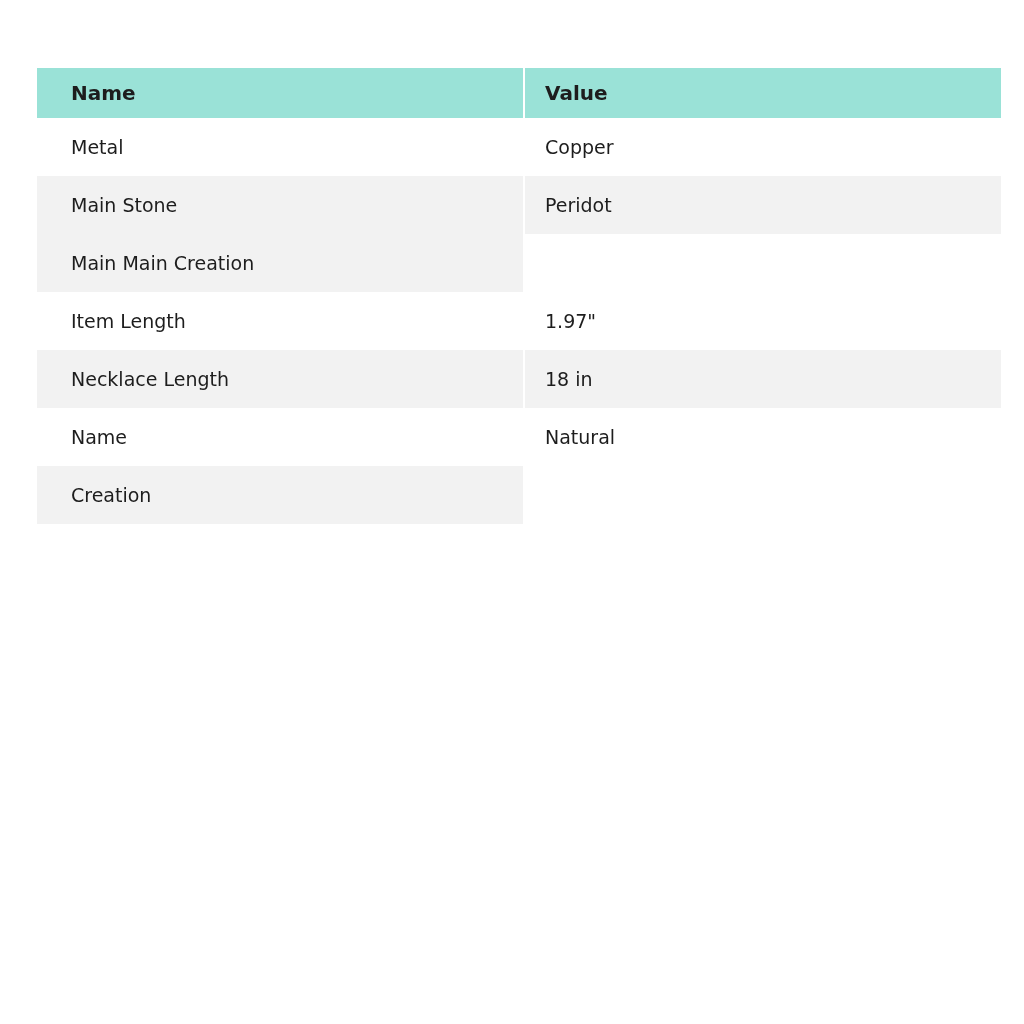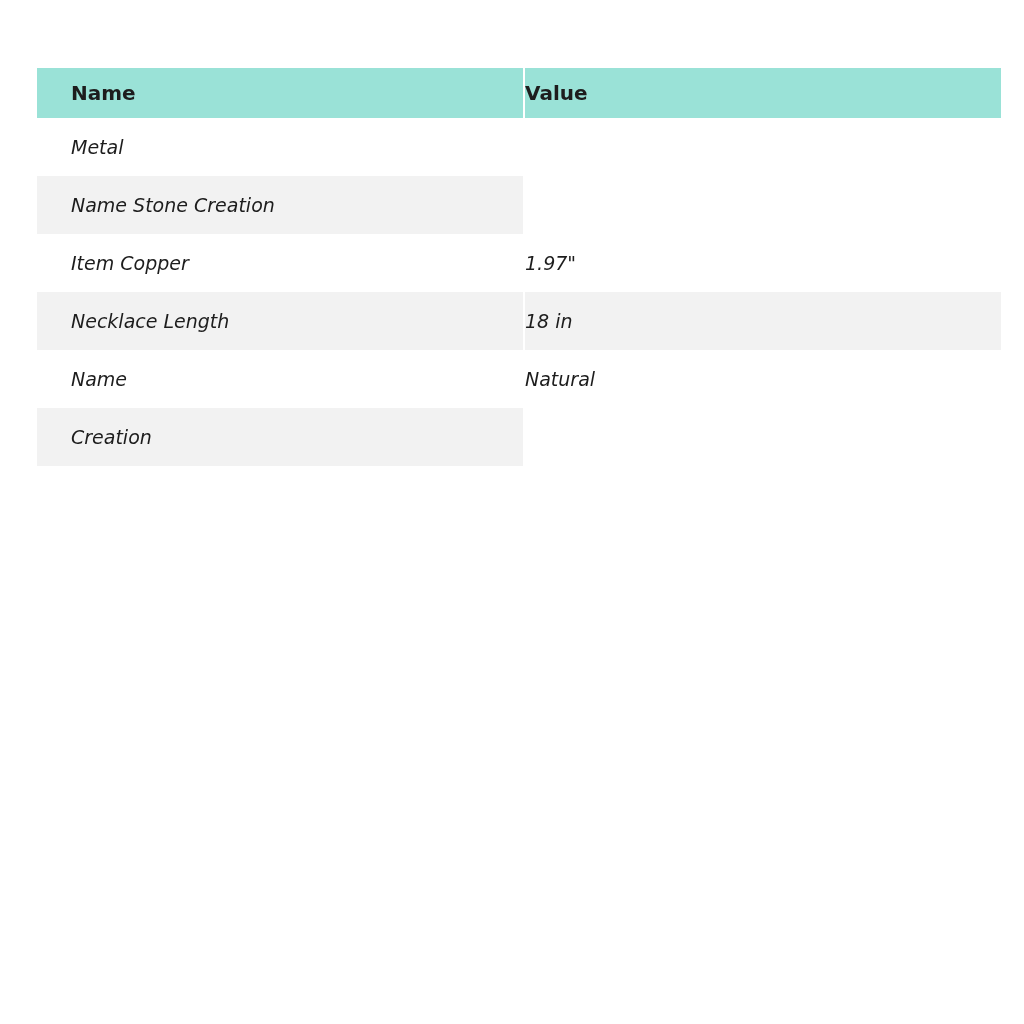--- a/index.html
+++ b/index.html
@@ -31,57 +31,62 @@
     overflow: hidden;
     white-space: nowrap;
   }
   .cell.name {
     width: 488px;
     padding-left: 34px;
     border-right: 2px solid #ffffff;
   }
   .cell.value {
     width: 476px;
+    padding-left: 20px;
   }
   .row.header {
     height: 50px;
   }
   .row.header .cell {
     background: var(--header-bg, #9ae2d7);
     font-weight: 700;
     font-size: 20px;
   }
   .row.data-row {
     height: 58px;
   }
   .row.data-row .cell {
     background: #ffffff;
-    font-style: italic;
   }
   .row.data-row.stripe .cell {
     background: var(--stripe-bg, #f2f2f2);
   }
 </style>
 </head>
 <body>
 
 <div class="table-wrap">
   <div class="row header">
     <div class="cell name">Name</div>
     <div class="cell value">Value</div>
   </div>
   <div id="rows">
       <div class="row data-row">
         <div class="cell name">Metal</div>
+        <div class="cell value">Copper</div>
       </div>
       <div class="row data-row stripe">
-        <div class="cell name">Name Stone Creation</div>
+        <div class="cell name">Main Stone</div>
+        <div class="cell value">Peridot</div>
+      </div>
+      <div class="row data-row stripe">
+        <div class="cell name">Main Main Creation</div>
       </div>
       <div class="row data-row">
-        <div class="cell name">Item Copper</div>
+        <div class="cell name">Item Length</div>
         <div class="cell value">1.97"</div>
       </div>
       <div class="row data-row stripe">
         <div class="cell name">Necklace Length</div>
         <div class="cell value">18 in</div>
       </div>
       <div class="row data-row">
         <div class="cell name">Name</div>
         <div class="cell value">Natural</div>
       </div>

